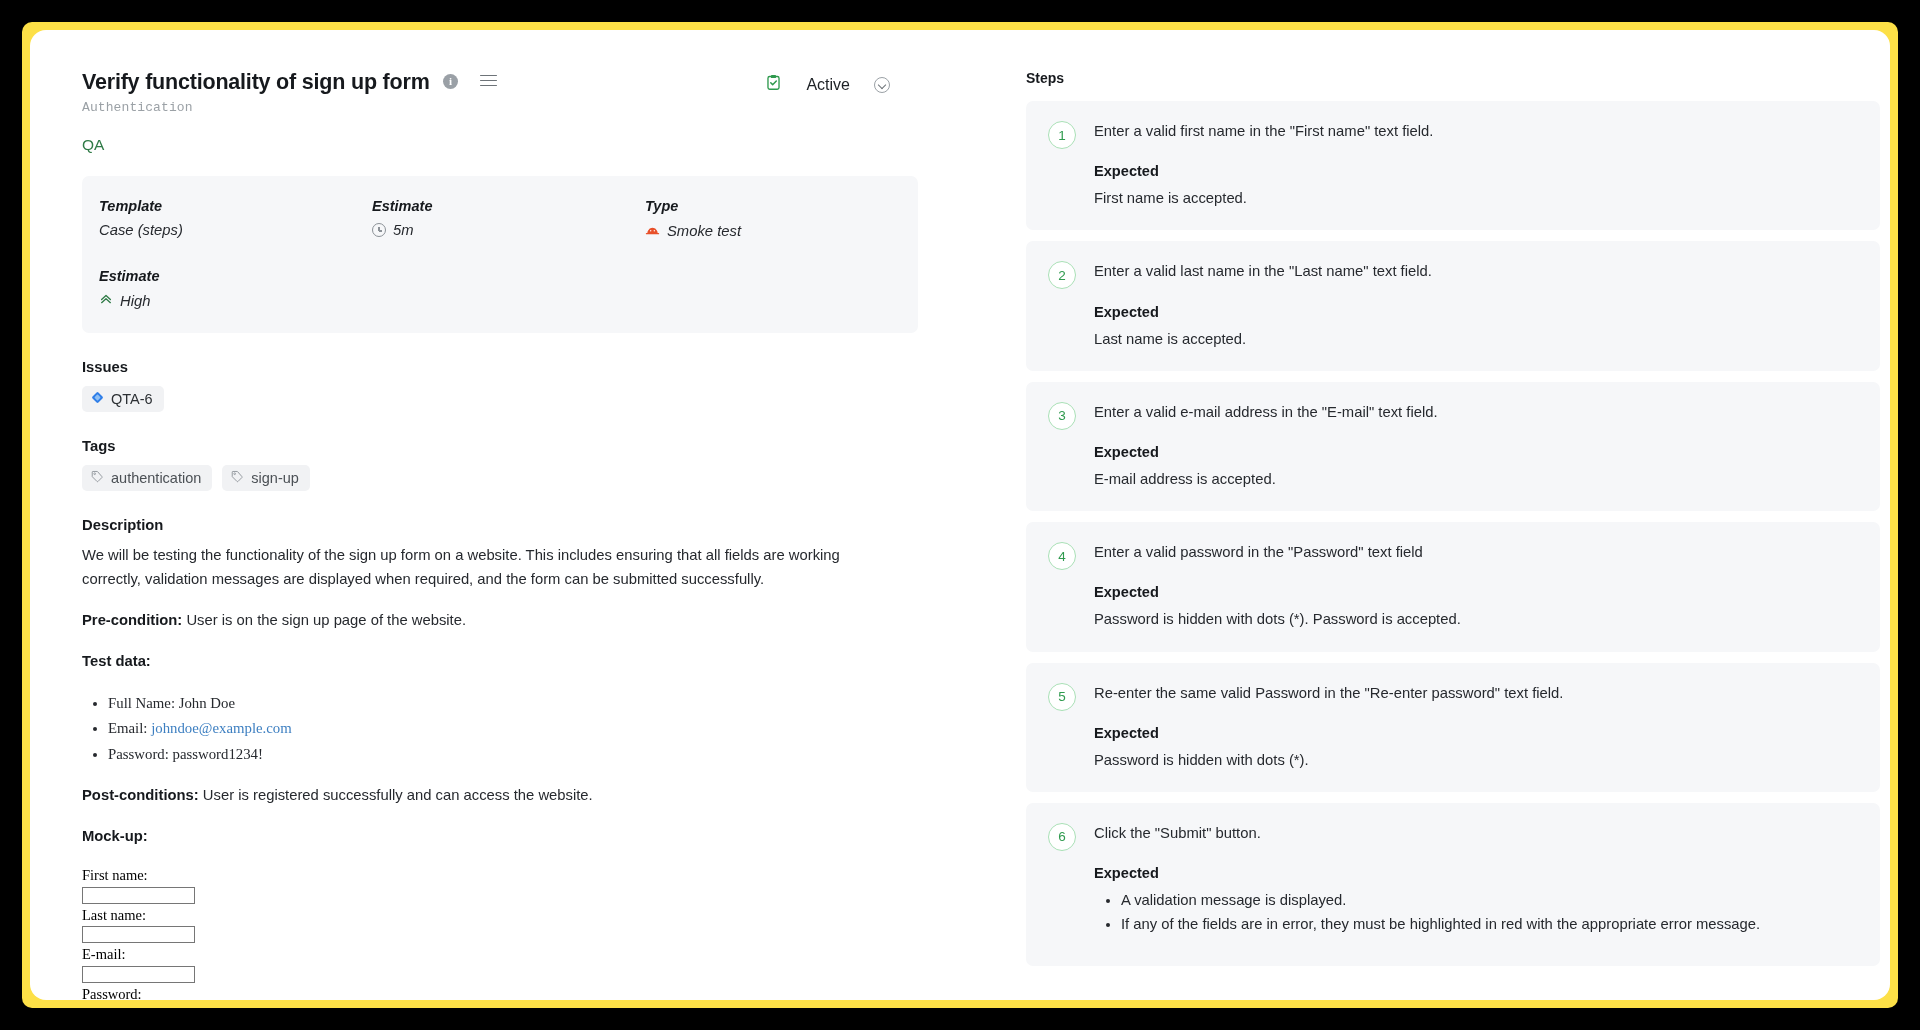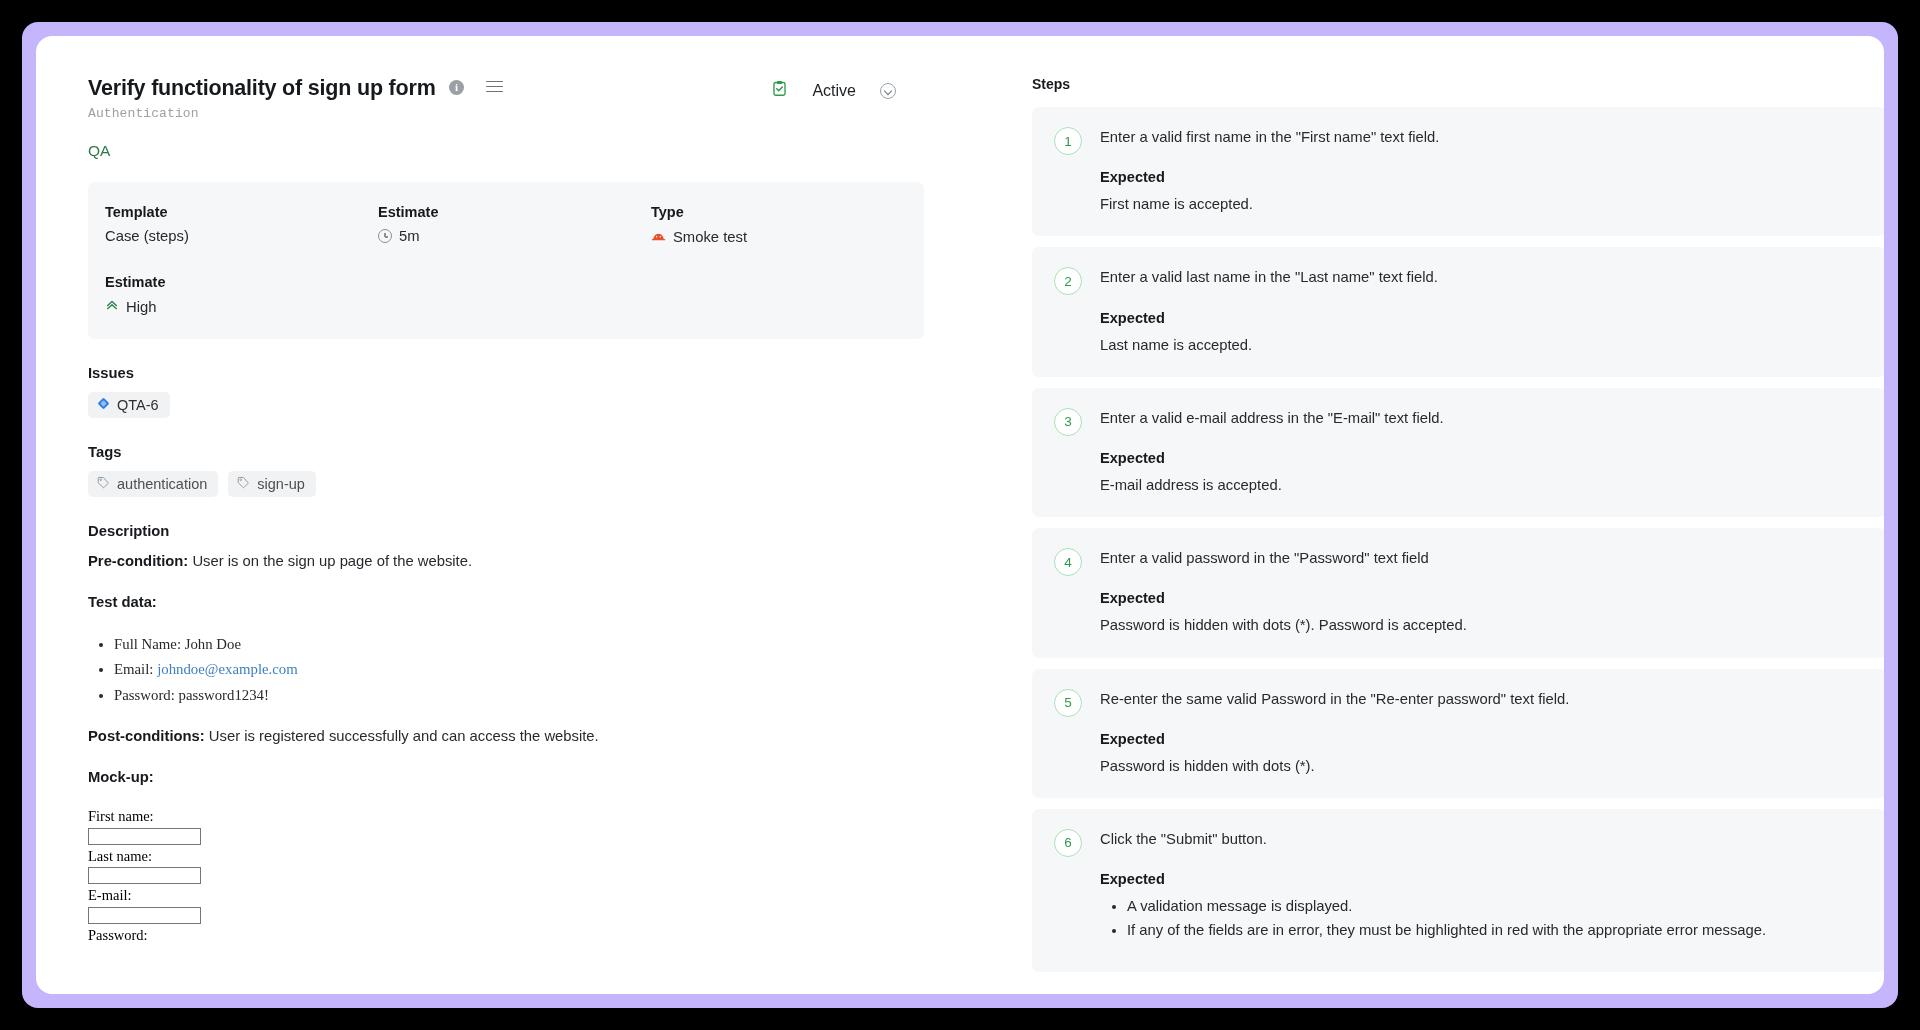--- a/index.html
+++ b/index.html
@@ -12,23 +12,23 @@
     overflow: hidden;
   }
 
   
   #app-frame {
     position: absolute;
     left: 22px;
     top: 22px;
     width: 1876px;
     height: 986px;
-    background: #c4b5fd;
-    border-radius: 16px;
-    padding: 14px;
+    background: #fde047;
+    border-radius: 10px;
+    padding: 8px;
   }
 
   #content-card {
     width: 100%;
     height: 100%;
     background: #ffffff;
     border-radius: 16px;
     position: relative;
     overflow: hidden;
   }
@@ -140,21 +140,21 @@
   
   #meta-panel {
     margin-top: 22px;
     width: 836px;
     background: #f6f7f9;
     border-radius: 7px;
     padding: 22px 0 24px 17px;
   }
   .meta-row { display: flex; }
   .meta-row + .meta-row { margin-top: 28px; }
-  .meta-cell { width: 277px; }
+  .meta-cell { width: 277px; font-style: italic; }
   .meta-label {
     font-size: 14.5px;
     font-weight: 700;
     color: #16191d;
     margin-bottom: 8px;
   }
   .meta-value {
     font-size: 14.8px;
     color: #26292e;
     display: flex;
@@ -410,20 +410,21 @@
               <path d="M7.6 1.8H2.2a.7.7 0 0 0-.7.7v5.4c0 .2.07.36.2.5l5.8 5.8a.7.7 0 0 0 1 0l5-5a.7.7 0 0 0 0-1L8.1 2a.7.7 0 0 0-.5-.2z" stroke="#8b9197" stroke-width="1.1"></path>
               <circle cx="4.5" cy="4.6" r="1.05" stroke="#8b9197" stroke-width="1"></circle>
             </svg>
           </span>
           <span>sign-up</span>
         </span>
       </div>
 
       <div class="section-heading">Description</div>
       <div class="desc-body">
+        <p class="desc-p">We will be testing the functionality of the sign up form on a website. This includes ensuring that all fields are working correctly, validation messages are displayed when required, and the form can be submitted successfully.</p>
 
         <p class="desc-p">
           <b>Pre-condition:</b><span> User is on the sign up page of the website.</span>
         </p>
 
         <p class="desc-p">
           <b>Test data:</b>
         </p>
         <ul class="desc-list">
           <li>Full Name: John Doe</li>

